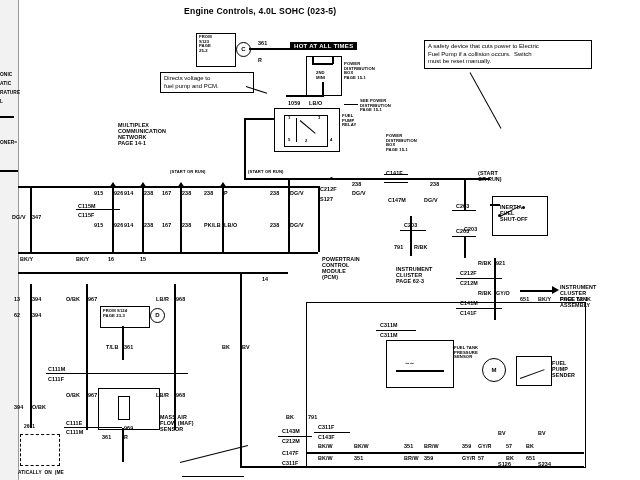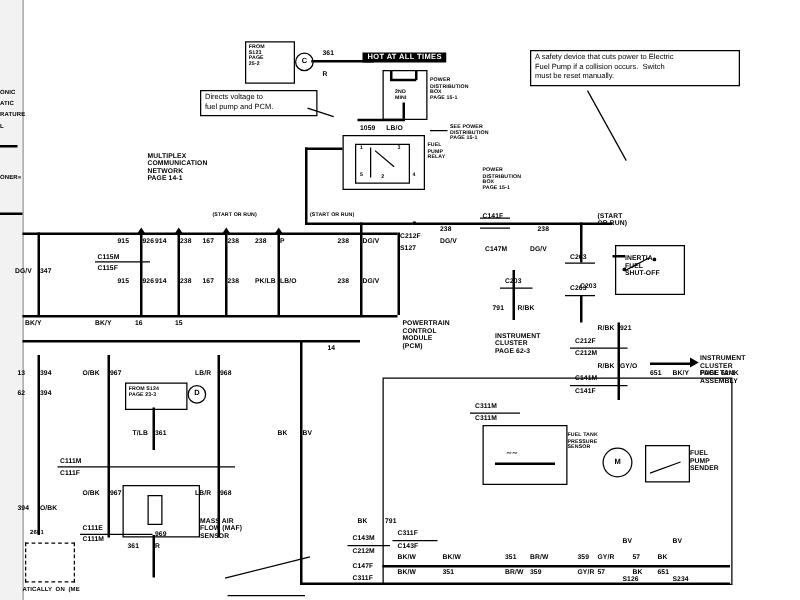--- a/index.html
+++ b/index.html
@@ -23,20 +23,21 @@
   .tri{position:absolute;width:0;height:0;}
   .edgeL{position:absolute;left:0;top:0;width:18px;height:480px;background:#f2f2f2;border-right:1px solid #9a9a9a;}
 </style>
 </head>
 <body>
 
 <div id="sheet">
 
   <div class="edgeL"></div>
 
+  <div class="title" style="left:184px;top:6px;">Engine Controls, 4.0L SOHC (023-5)</div>
 
   <div class="t sm" style="left:0px;top:72px;">ONIC</div>
   <div class="t sm" style="left:0px;top:81px;">ATIC</div>
   <div class="t sm" style="left:0px;top:90px;">RATURE</div>
   <div class="t sm" style="left:0px;top:99px;">L</div>
   <div class="t sm" style="left:0px;top:140px;">ONER=</div>
   <div class="t sm" style="left:24px;top:424px;">2601</div>
   <div class="t sm" style="left:18px;top:470px;">ATICALLY  ON  (ME</div>
 
   <div class="box" style="left:196px;top:33px;width:38px;height:32px;"></div>

